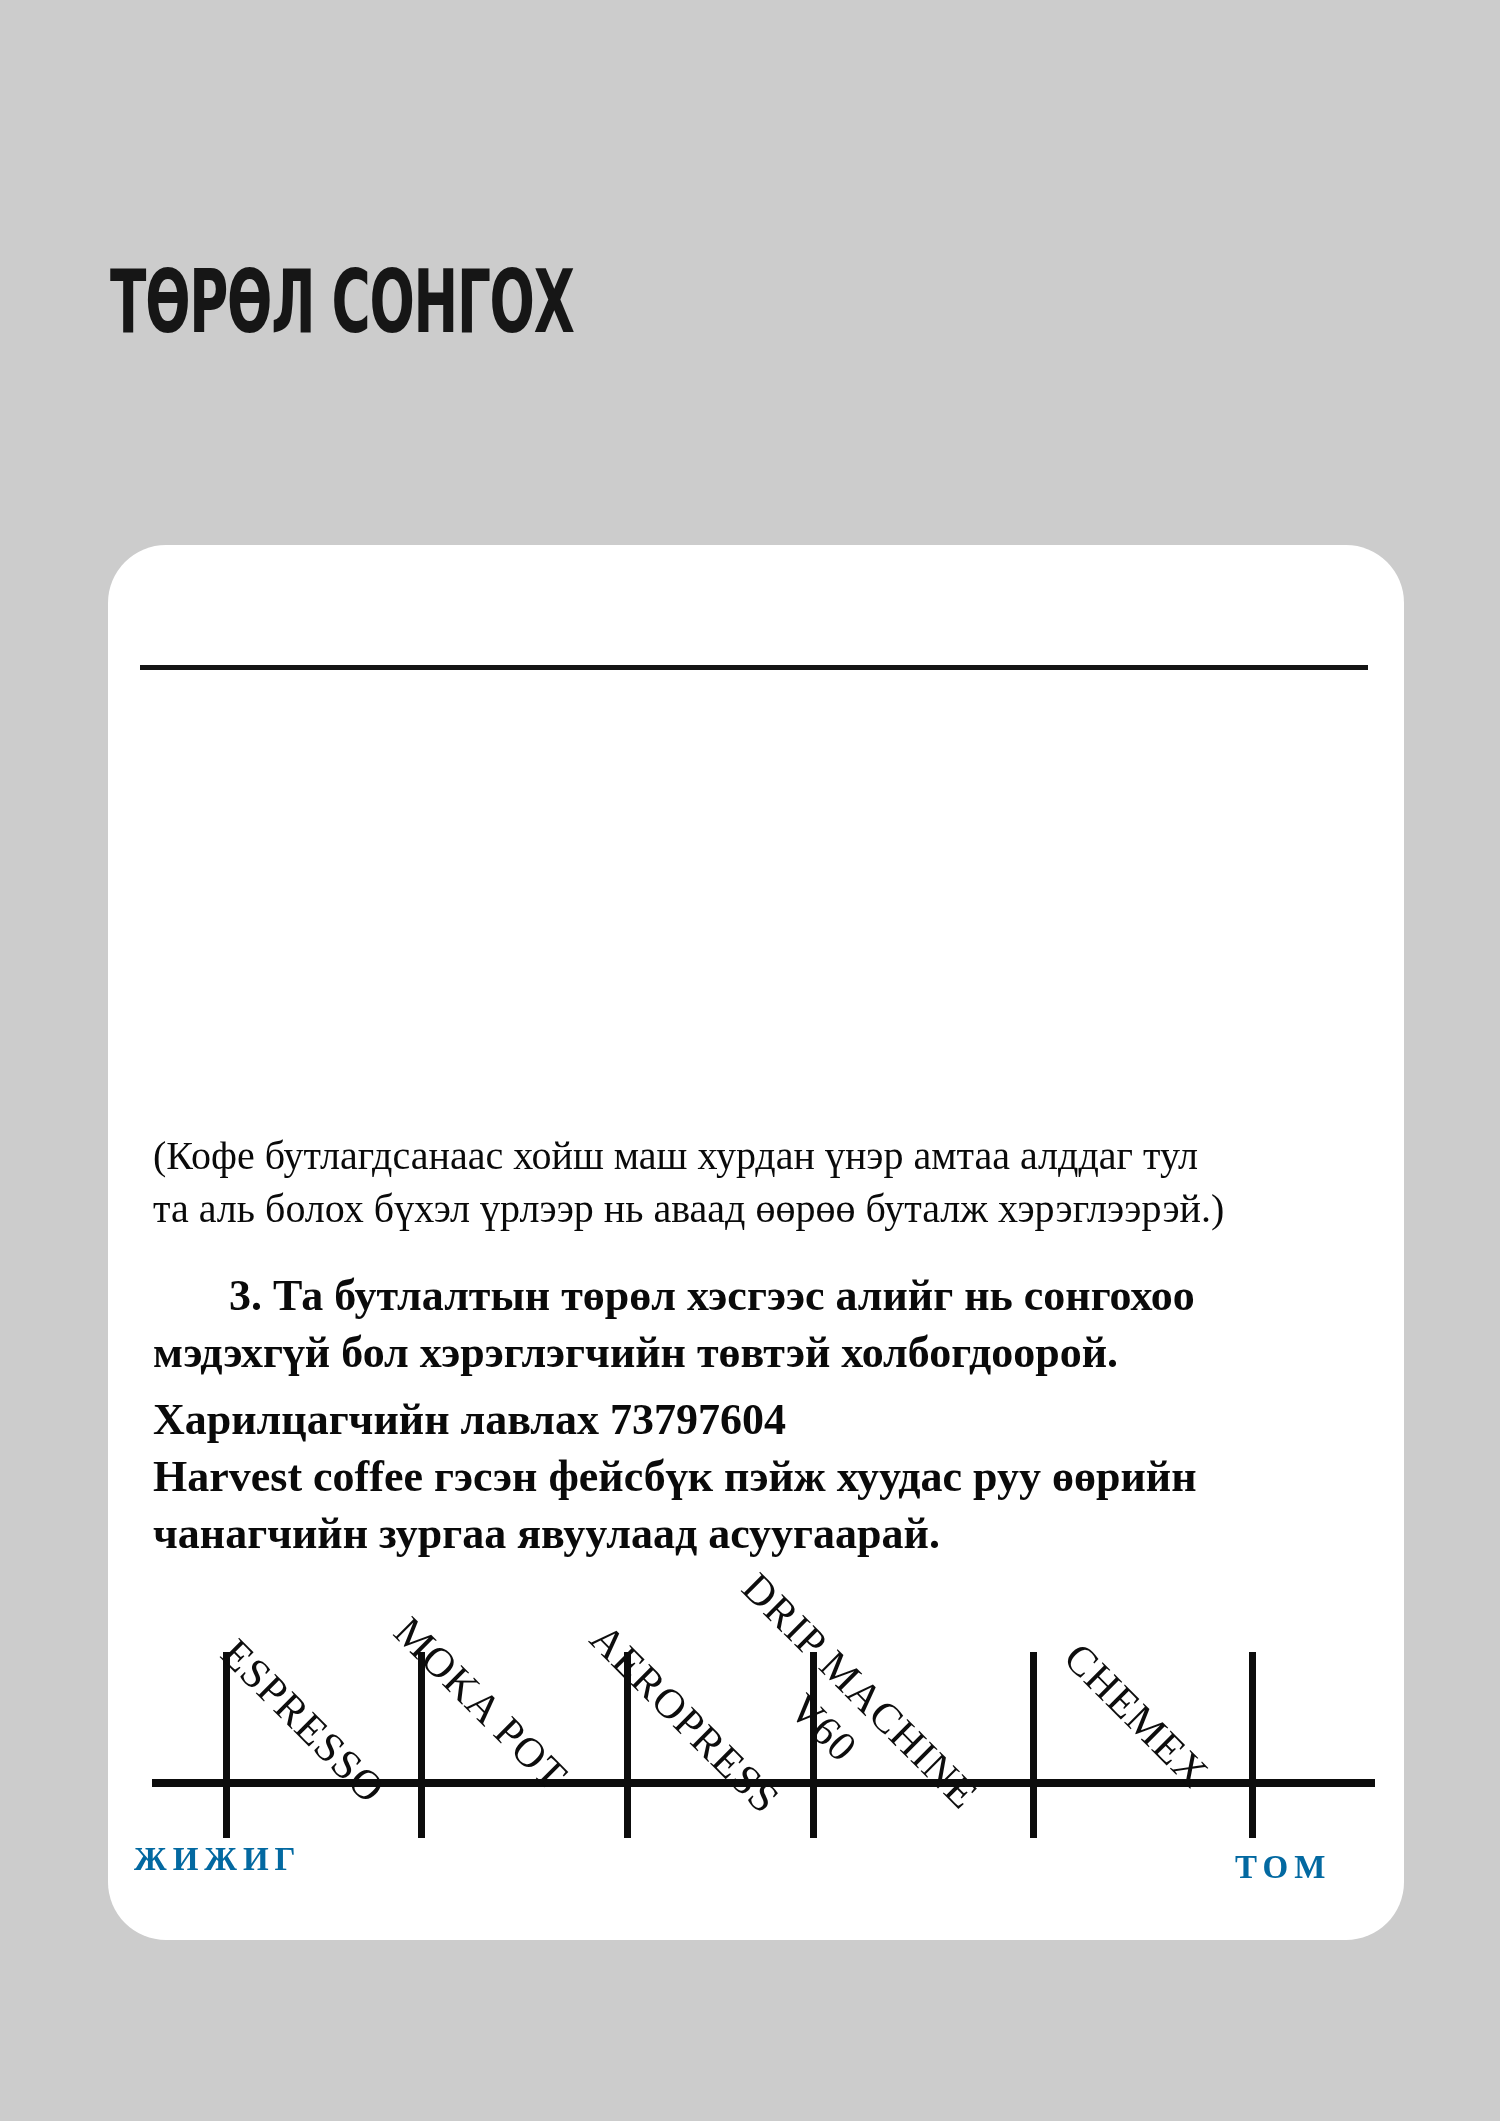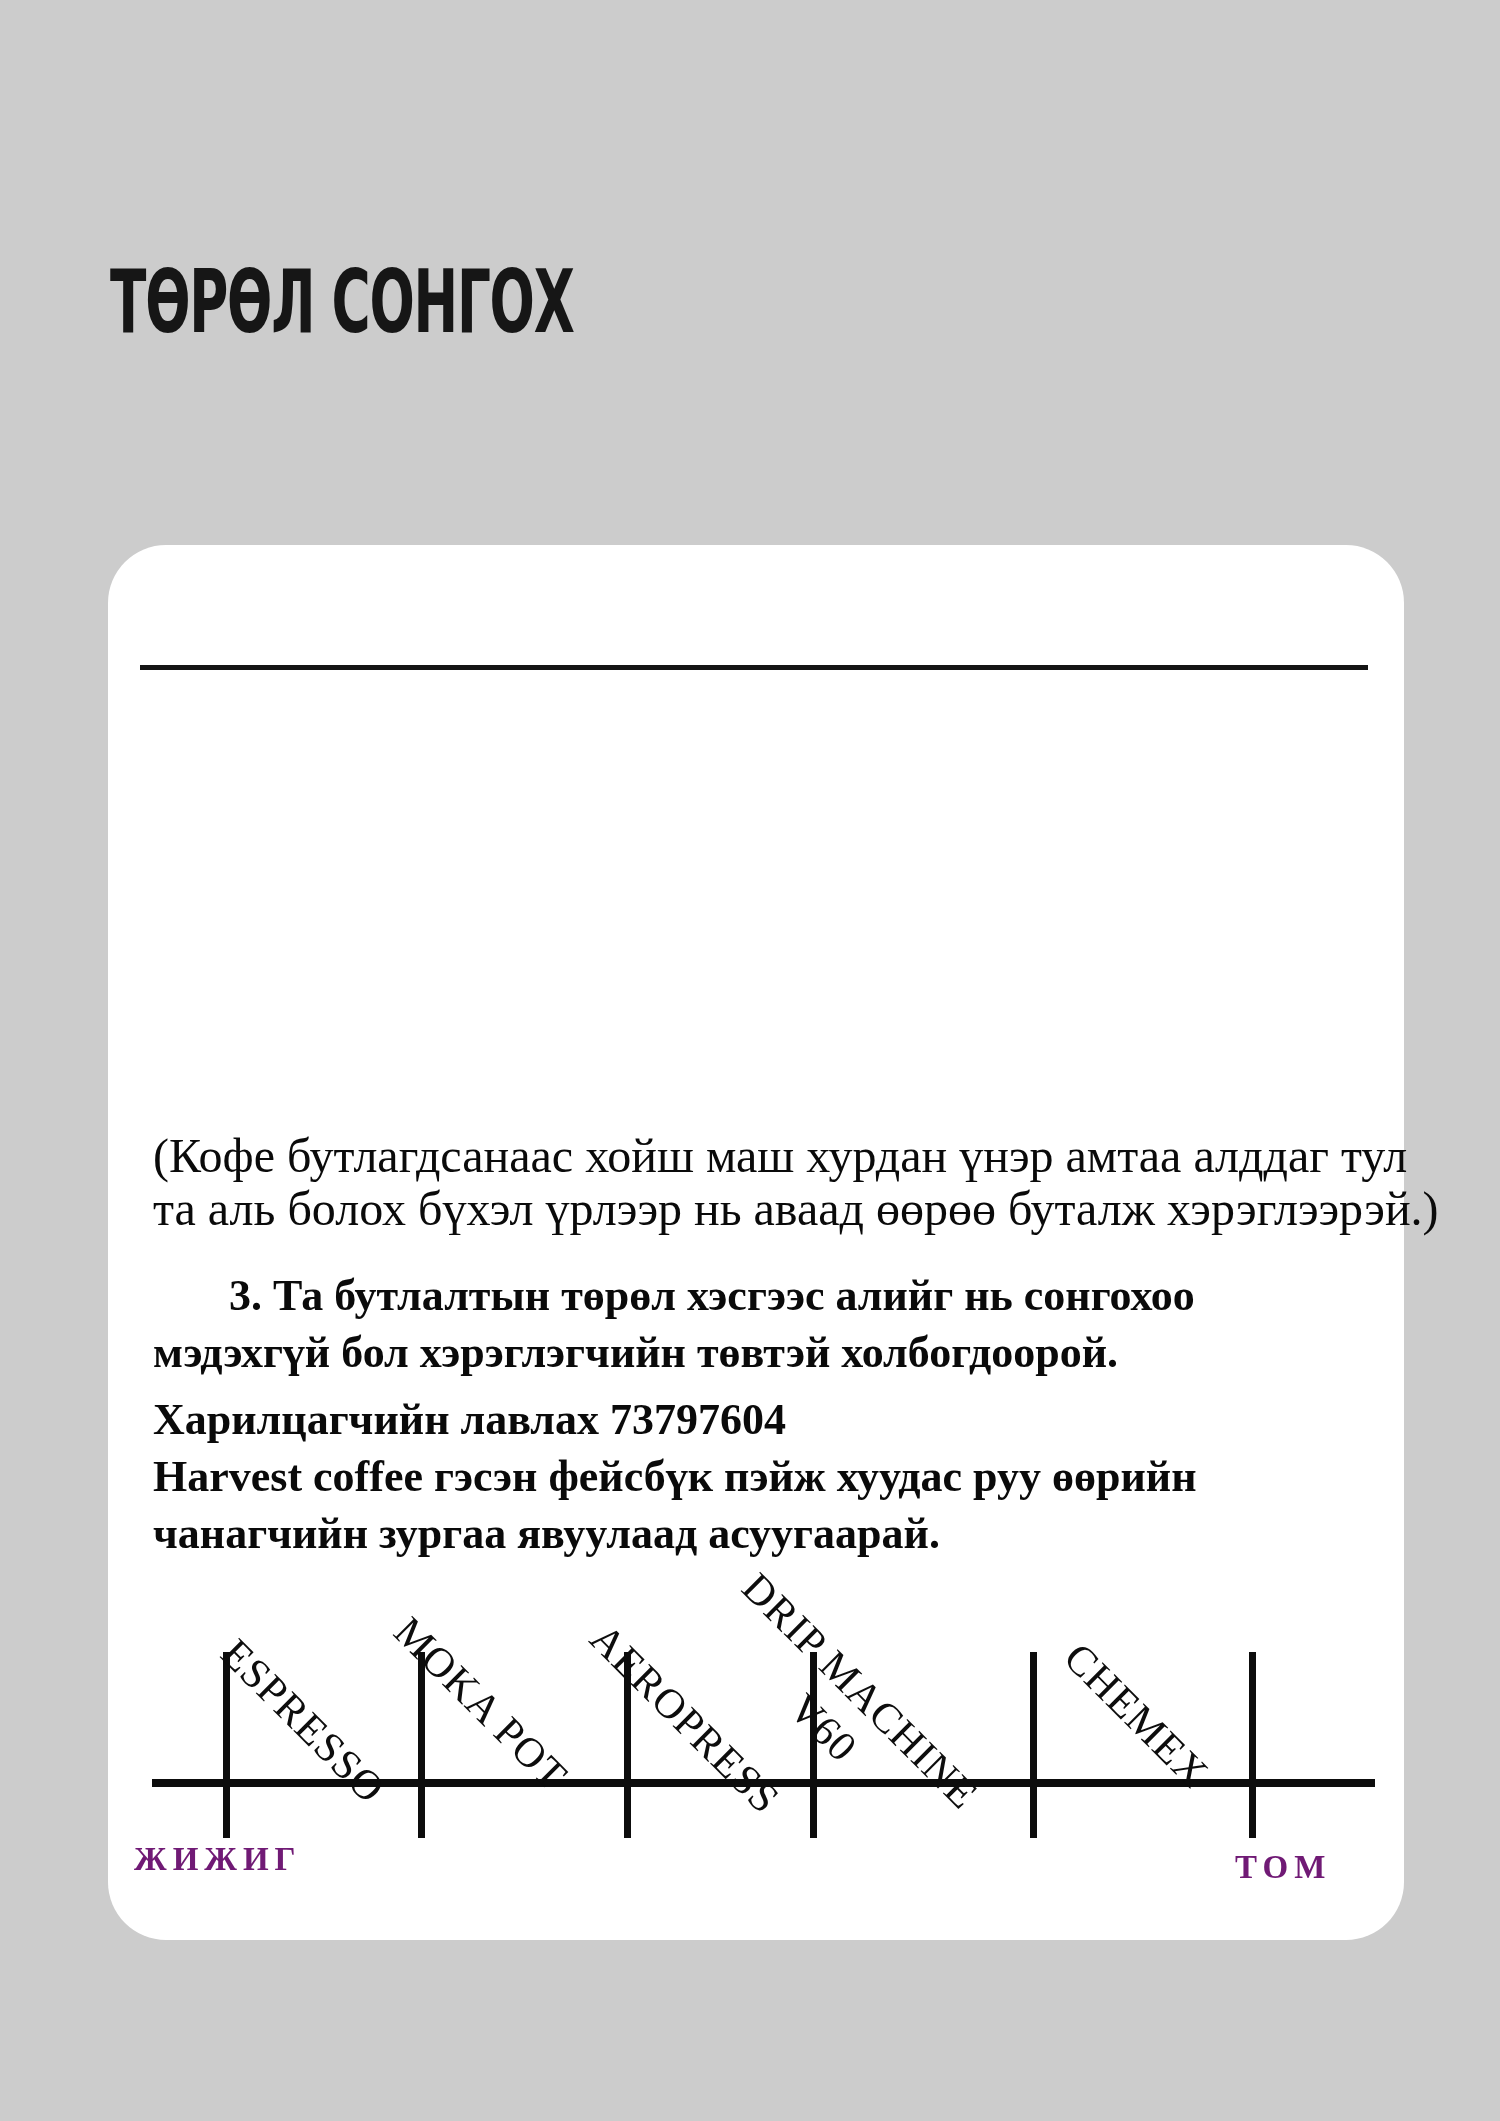--- a/index.html
+++ b/index.html
@@ -57,21 +57,21 @@
     font-weight: bold;
     font-size: 44px;
     line-height: 57px;
   }
   .para.indent { text-indent: 76px; }
   .p1 { top: 150px; }
   .p2 { top: 468px; }
   .note {
     top: 584px;
     font-weight: normal;
-    font-size: 48px;
+    font-size: 40px;
     line-height: 53px;
   }
   .p3 { top: 722px; }
   .contact { top: 846px; }
   .diagram {
     position: absolute;
     left: 0; top: 1000px;
     width: 1296px; height: 395px;
   }
   .axis {
@@ -106,21 +106,21 @@
   .lbl-espresso  { left: 139px; top: 83px; }
   .lbl-moka      { left: 312px; top: 61px; }
   .lbl-aeropress { left: 508px; top: 68px; }
   .lbl-drip      { left: 660px; top: 17px; }
   .lbl-chemex    { left: 982px; top: 87px; }
   .end-label {
     position: absolute;
     font-size: 33px;
     font-weight: bold;
     letter-spacing: 6px;
-    color: #701a75;
+    color: #0369a1;
     white-space: pre;
   }
   .min-label { left: 26px; top: 296px; }
   .max-label { left: 1127px; top: 304px; }
 </style>
 </head>
 <body>
 
 <div class="page">
 

